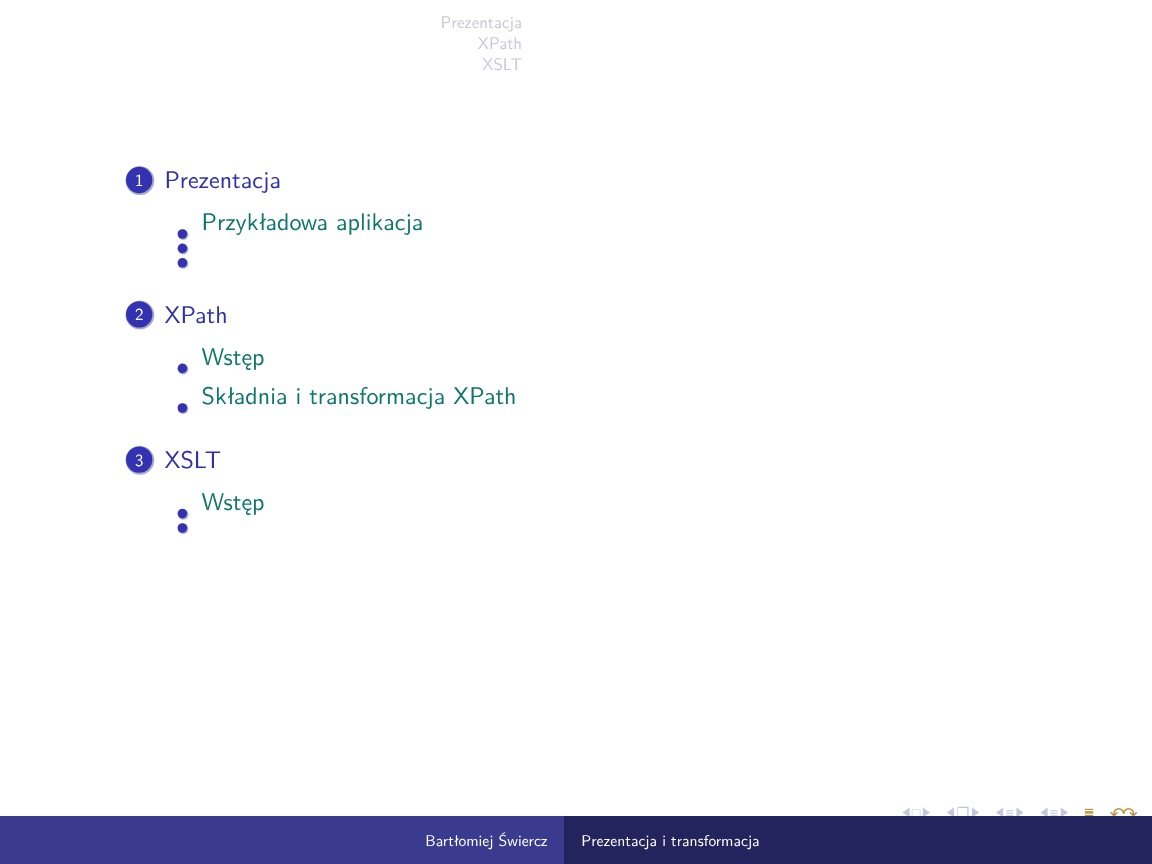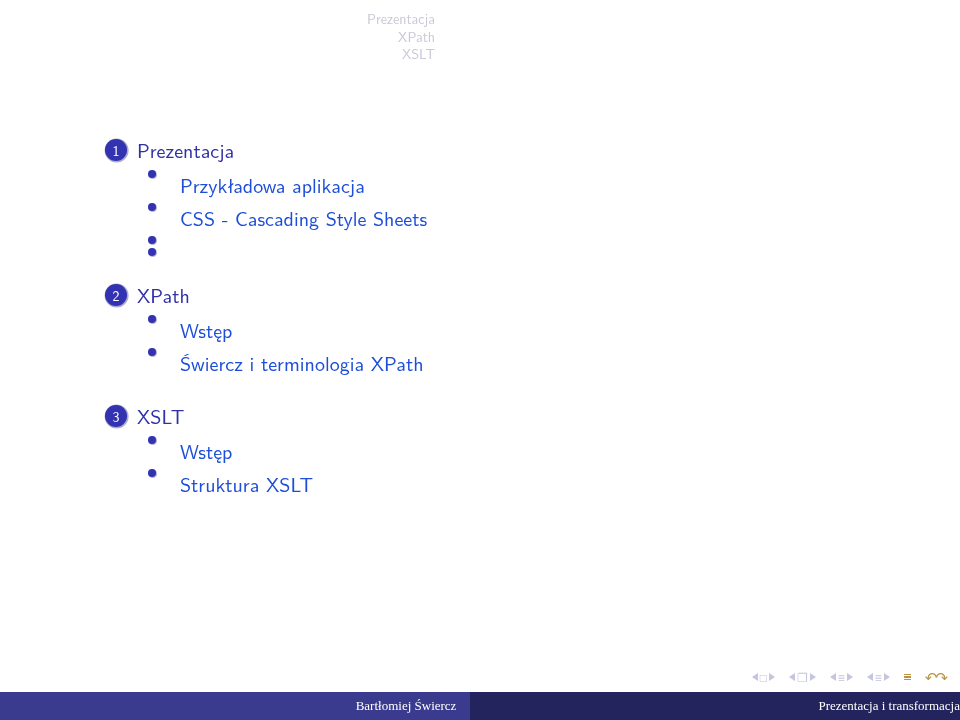--- a/index.html
+++ b/index.html
@@ -59,55 +59,54 @@
   .section-title {
     font-size: 20px;
     color: #3030A8;
   }
   .items {
     margin-left: 43px;
     margin-top: 4px;
   }
   .item-row {
     display: flex;
-    align-items: flex-start;
-    gap: 24px;
+    align-items: flex-end;
+    gap: 12px;
     font-size: 20px;
-    color: #1d4ed8;
+    color: #0f766e;
     margin-bottom: 4px;
   }
   .bullet {
     width: 8px;
     height: 8px;
     background: #3333B2;
     border-radius: 50%;
     flex-shrink: 0;
     box-shadow: 0.7px 0.7px 0 0.4px rgba(70,70,140,0.4);
   }
   .footer {
     position: absolute;
     bottom: 0;
     left: 0;
     right: 0;
-    height: 28px;
+    height: 40px;
     background: linear-gradient(to right, #3A3A8E 0%, #3A3A8E 49%, #23235E 49%, #23235E 100%);
     display: flex;
     align-items: center;
     font-size: 13px;
     color: #fff;
-    font-family: Liberation Serif, serif;
   }
   .footer-left {
     width: 49%;
     text-align: right;
     padding-right: 14px;
   }
   .footer-right {
     width: 51%;
-    text-align: right;
+    text-align: left;
     padding-left: 14px;
   }
   .nav-symbols {
     position: absolute;
     bottom: 32px;
     right: 14px;
     display: flex;
     align-items: center;
     gap: 14px;
     font-size: 13px;
@@ -166,24 +165,20 @@
         </div>
       <div class="section-title">Prezentacja</div>
     </div>
     <div class="items">
       <div class="item-row">
           <span class="bullet"></span>
           <span>Przykładowa aplikacja</span>
         </div>
       <div class="item-row">
           <span class="bullet"></span>
-          <span>CSS - Cascading Style Sheets</span>
-        </div>
-      <div class="item-row">
-          <span class="bullet"></span>
         </div>
       <div class="item-row">
           <span class="bullet"></span>
         </div>
     </div>
   </div>
 
   <div class="section">
     <div class="section-head">
       <div class="num-badge">
@@ -191,40 +186,39 @@
         </div>
       <div class="section-title">XPath</div>
     </div>
     <div class="items">
       <div class="item-row">
           <span class="bullet"></span>
           <span>Wstęp</span>
         </div>
       <div class="item-row">
           <span class="bullet"></span>
-          <span>Świercz i terminologia XPath</span>
+          <span>Składnia i transformacja XPath</span>
         </div>
     </div>
   </div>
 
   <div class="section">
     <div class="section-head">
       <div class="num-badge">
           <span>3</span>
         </div>
       <div class="section-title">XSLT</div>
     </div>
     <div class="items">
       <div class="item-row">
           <span class="bullet"></span>
           <span>Wstęp</span>
         </div>
       <div class="item-row">
           <span class="bullet"></span>
-          <span>Struktura XSLT</span>
         </div>
     </div>
   </div>
 
 </div>
 
 <div class="nav-symbols">
   <span class="nav-group">
     <span class="tri-l"></span>
     <span class="glyph">□</span>

